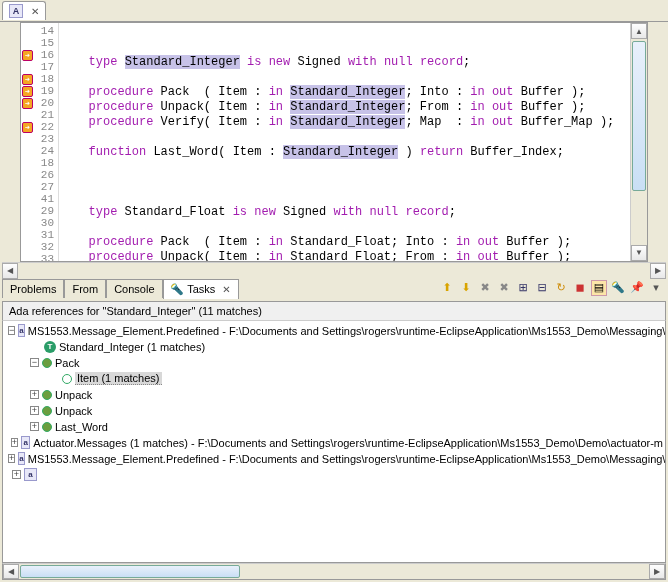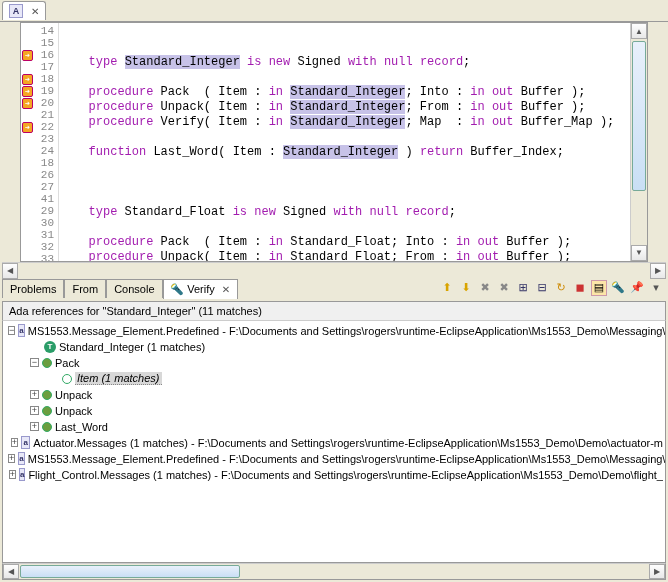--- a/index.html
+++ b/index.html
@@ -38,21 +38,21 @@
 .search-hdr { background: #f0f0f0; border: 1px solid #999; border-bottom: 1px solid #ccc; margin: 0 2px; padding: 3px 6px; font-size: 11px; }
 
 .tree { background: #fff; border: 1px solid #999; border-top: none; margin: 0 2px; flex: 1; overflow: hidden; padding: 2px; font-size: 11px; }
 .tree-row { display: flex; align-items: center; height: 16px; gap: 3px; white-space: nowrap; }
 .tree-toggle { width: 9px; height: 9px; border: 1px solid #888; display: flex; align-items: center; justify-content: center; font-size: 9px; line-height: 7px; color: #444; background: #fff; }
 .tree-spacer { display: inline-block; }
 .circle-ico { width: 10px; height: 10px; border-radius: 50%; display: inline-block; }
 .circle-green { background: #6b9e3f; border: 1px solid #3a6; }
 .circle-hollow { border: 1px solid #3a6; background: #fff; }
 .type-ico { width: 12px; height: 12px; border-radius: 50%; background: #2a9d68; color: #fff; font-size: 8px; display: flex; align-items: center; justify-content: center; font-weight: bold; }
-.selected { background: #d8d8d8; font-style: italic; }
+.selected { background: #d8d8d8; }
 .dotted { border-bottom: 1px dotted #888; }
 
 .bottom-hscroll { height: 17px; background: #ece9d8; border: 1px solid #999; border-top: 1px solid #ccc; margin: 0 2px 2px; display: flex; }
 .bthumb { width: 220px; background: linear-gradient(#e8f0fb,#c9dff5); border: 1px solid #7a9; border-radius: 2px; margin: 1px; }
 </style>
 </head>
 <body>
 
 <div class="tab-bar">
   <div class="tab">
@@ -98,21 +98,21 @@
   <div class="hscroll-track"></div>
   <div class="hscroll-btn">▶</div>
 </div>
 
 <div class="bottom-tabs">
   <div class="btab">Problems</div>
   <div class="btab">From</div>
   <div class="btab">Console</div>
   <div class="btab act">
     <span>🔦</span>
-    <span>Verify</span>
+    <span>Tasks</span>
     <span class="close-x">✕</span>
   </div>
   <div class="toolbar-right">
     <span class="tool-ico" style="color:#d9a400;">⬆</span>
     <span class="tool-ico" style="color:#d9a400;">⬇</span>
     <span class="tool-ico" style="color:#888;">✖</span>
     <span class="tool-ico" style="color:#888;">✖</span>
     <span class="tool-ico" style="color:#336;">⊞</span>
     <span class="tool-ico" style="color:#336;">⊟</span>
     <span class="tool-ico" style="color:#c80;">↻</span>
@@ -178,21 +178,20 @@
     <div class="tree-row">
       <span class="tree-spacer" style="width: 4px;"></span>
       <span class="tree-toggle">+</span>
       <span style="width: 13px; height: 13px; background: rgb(232, 232, 248); border: 1px solid rgb(153, 153, 204); color: rgb(51, 51, 102); font-size: 8px; font-weight: bold; display: flex; align-items: center; justify-content: center;">a</span>
       <span>MS1553.Message_Element.Predefined - F:\Documents and Settings\rogers\runtime-EclipseApplication\Ms1553_Demo\Messaging\</span>
     </div>
     <div class="tree-row">
       <span class="tree-spacer" style="width: 4px;"></span>
       <span class="tree-toggle">+</span>
       <span style="width: 13px; height: 13px; background: rgb(232, 232, 248); border: 1px solid rgb(153, 153, 204); color: rgb(51, 51, 102); font-size: 8px; font-weight: bold; display: flex; align-items: center; justify-content: center;">a</span>
-      <span>Flight_Control.Messages (1 matches) - F:\Documents and Settings\rogers\runtime-EclipseApplication\Ms1553_Demo\Demo\flight_</span>
     </div>
   </div>
 
 <div class="bottom-hscroll">
   <div class="hscroll-btn">◀</div>
   <div style="flex:1;display:flex;">
       <div class="bthumb"></div>
     </div>
   <div class="hscroll-btn">▶</div>
 </div>

